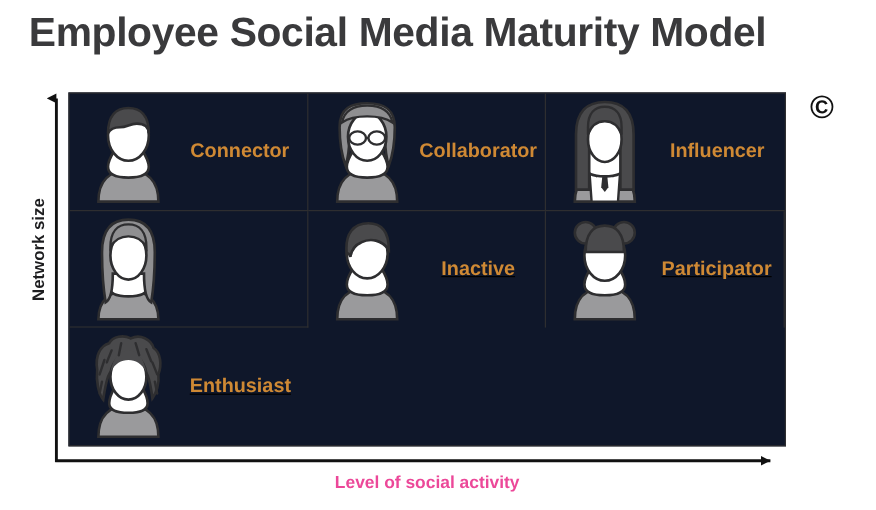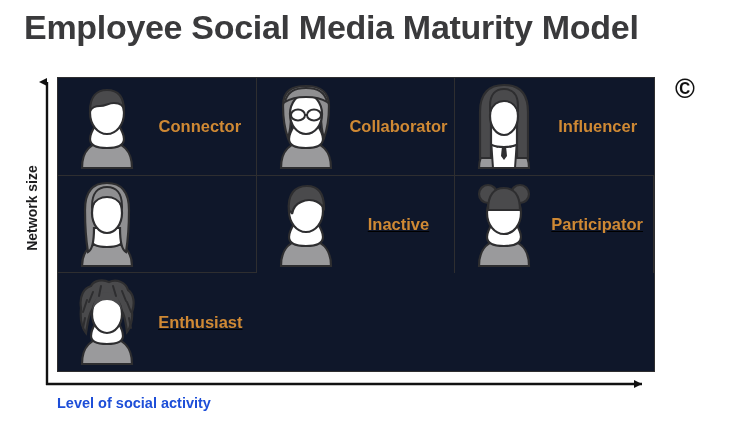--- a/index.html
+++ b/index.html
@@ -54,24 +54,24 @@
     text-align: center;
     font-size: 14px;
     font-weight: bold;
     color: #1d1d1f;
     white-space: nowrap;
   }
   #xlabel {
     position: absolute;
     left: 57px; top: 395px;
     width: 598px;
-    text-align: left;
+    text-align: center;
     font-size: 14.5px;
     font-weight: bold;
-    color: #1d4ed8;
+    color: #ec4899;
     white-space: nowrap;
   }
   
   #matrix {
     position: absolute;
     left: 57px; top: 77px;
     width: 598px; height: 295px;
     border: 1.6px solid #2e2e30;
     display: grid;
     grid-template-columns: 1fr 1fr 1fr;

